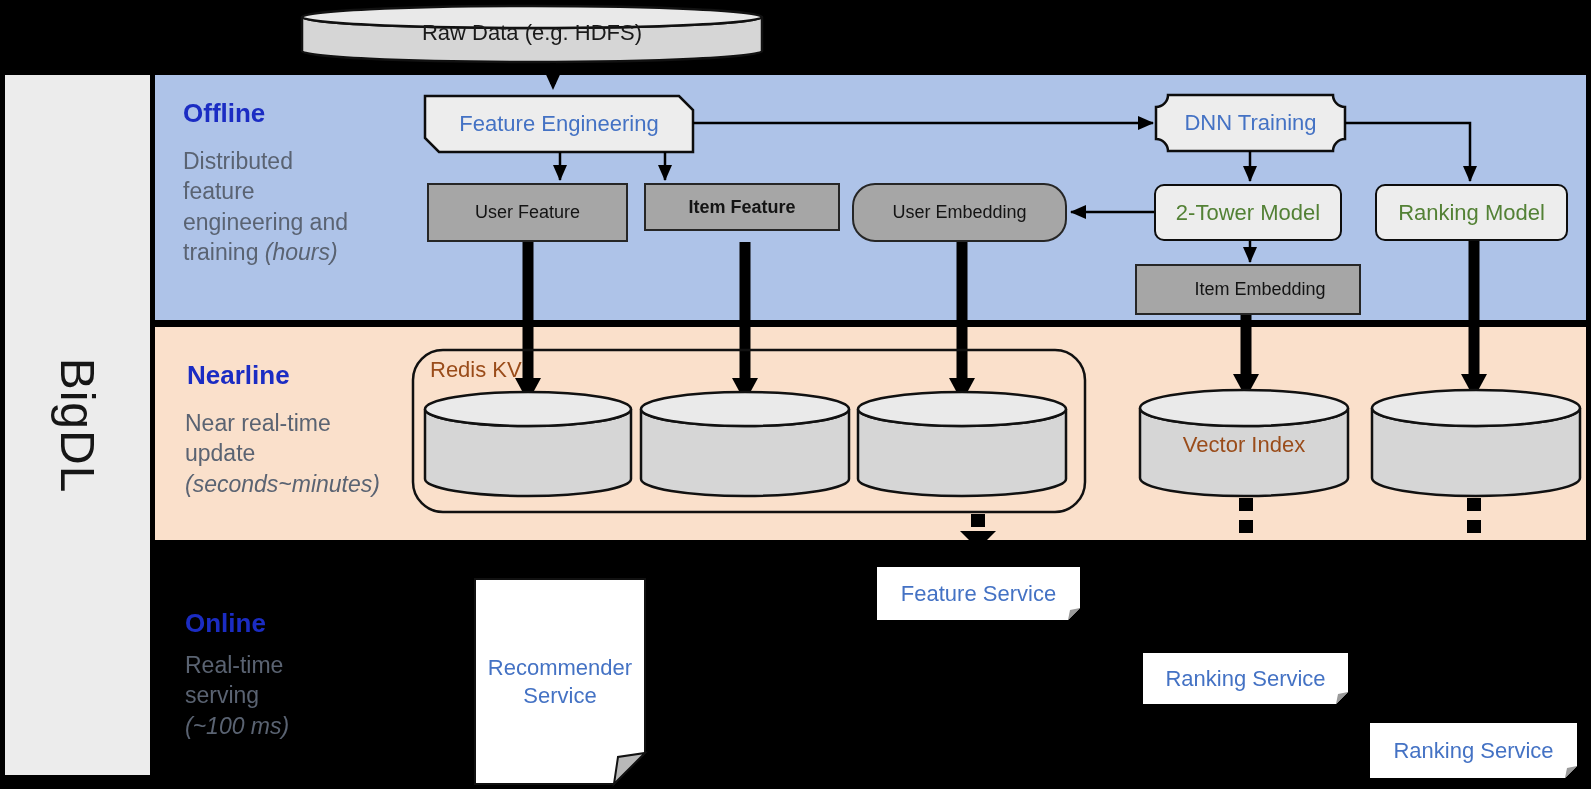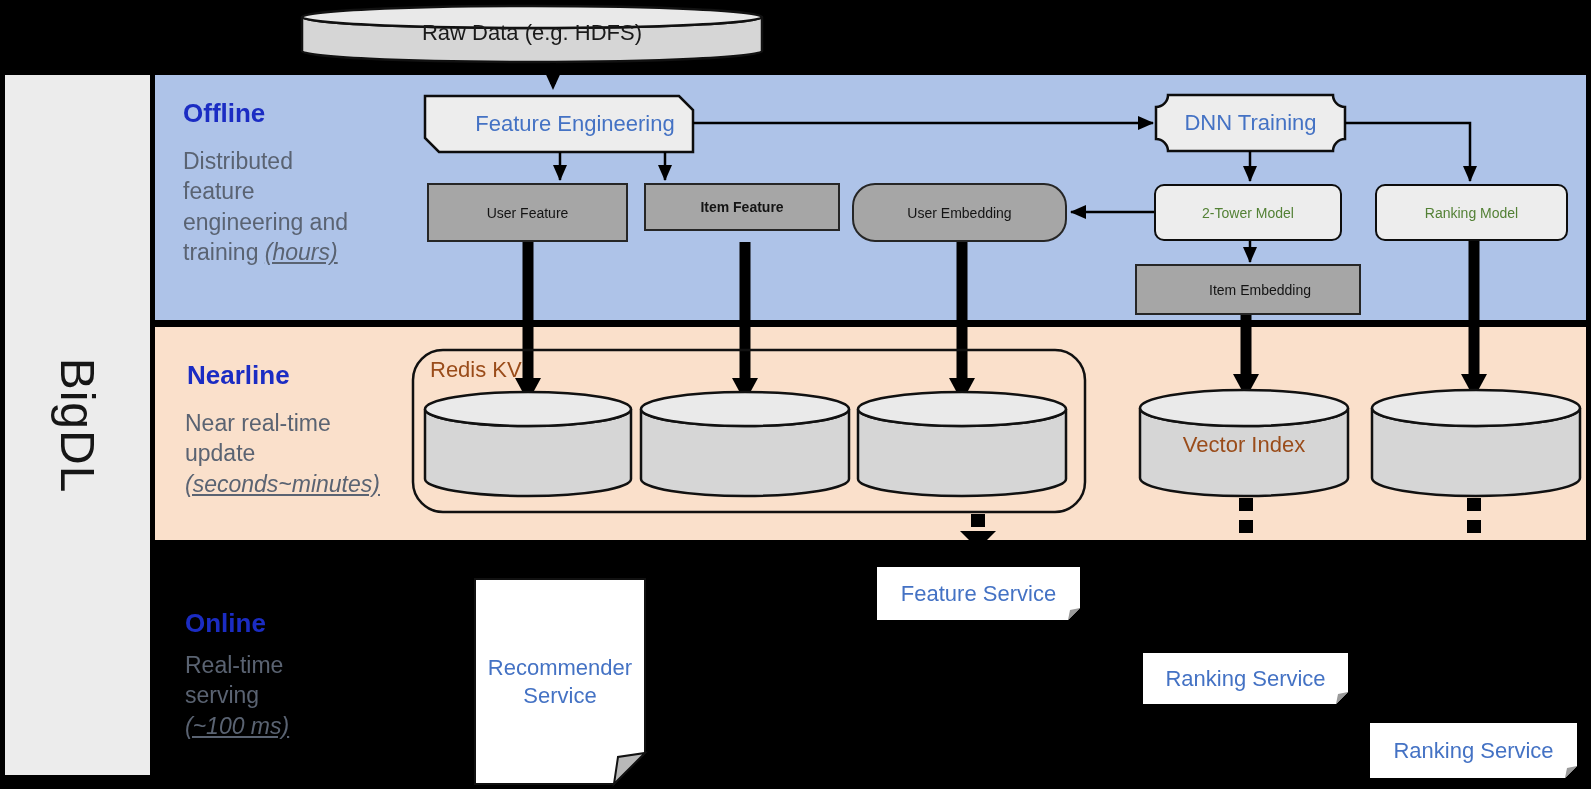--- a/index.html
+++ b/index.html
@@ -9,25 +9,25 @@
   .band{position:absolute;z-index:0;}
   .band-offline{left:155px;top:75px;width:1431px;height:245px;background:#aec3e8;}
   .band-nearline{left:155px;top:327px;width:1431px;height:213px;background:#fae0cb;}
   .sidebar{left:5px;top:75px;width:145px;height:700px;background:#ececec;z-index:1;
            display:flex;align-items:center;justify-content:center;}
   .sidebar .brand{transform:rotate(90deg);font-size:48px;color:#161616;letter-spacing:1px;white-space:nowrap;}
   svg.overlay{position:absolute;left:0;top:0;z-index:2;pointer-events:none;}
   .lbl{position:absolute;z-index:3;display:flex;align-items:center;justify-content:center;text-align:center;}
   .sec-title{font-size:26px;font-weight:600;color:#1b2cc3;z-index:3;position:absolute;}
   .sec-sub{font-size:23px;color:#5a6372;line-height:1.32;z-index:3;position:absolute;}
-  .sec-sub .it{font-style:italic;text-decoration:underline;}
+  .sec-sub .it{font-style:italic;}
   .box{position:absolute;z-index:3;display:flex;align-items:center;justify-content:center;
        text-align:center;box-sizing:border-box;}
-  .gray-box{background:#a6a6a6;border:2px solid #262626;color:#141414;font-size:14px;}
-  .round-box{background:#ededed;border:2.5px solid #0d0d0d;border-radius:10px;color:#538135;font-size:14px;}
+  .gray-box{background:#a6a6a6;border:2px solid #262626;color:#141414;font-size:18px;}
+  .round-box{background:#ededed;border:2.5px solid #0d0d0d;border-radius:10px;color:#538135;font-size:22px;}
   .blue-text{color:#4472c4;font-size:22px;}
   .brown-text{color:#9a4c1a;font-size:22px;}
   .svc-lbl{color:#4472c4;font-size:22px;line-height:1.25;}
 </style>
 </head>
 <body>
 
 <div class="stage">
 
   <div class="band band-offline"></div>
@@ -127,21 +127,21 @@
   </svg>
 
   <div class="lbl" style="left:302px;top:10px;width:460px;height:46px;font-size:22px;color:#1a1a1a;">Raw Data (e.g. HDFS)</div>
 
   <div class="sec-title" style="left:183px;top:98px;">Offline</div>
   <div class="sec-sub" style="left:183px;top:146px;width:185px;">
     <span>Distributed feature engineering and training</span>
     <span class="it">(hours)</span>
   </div>
 
-  <div class="lbl blue-text" style="left:425px;top:96px;width:268px;height:56px;padding-left:16px;">Feature Engineering</div>
+  <div class="lbl blue-text" style="left:425px;top:96px;width:268px;height:56px;">Feature Engineering</div>
   <div class="lbl blue-text" style="left:1156px;top:95px;width:189px;height:56px;">DNN Training</div>
 
   <div class="box gray-box" style="left:427px;top:183px;width:201px;height:59px;">User Feature</div>
   <div class="box gray-box" style="left:644px;top:183px;width:196px;height:48px;font-weight:bold;">Item Feature</div>
   <div class="box gray-box" style="left:852px;top:183px;width:215px;height:59px;border-radius:23px;">User Embedding</div>
 
   <div class="box round-box" style="left:1154px;top:184px;width:188px;height:57px;">2-Tower Model</div>
   <div class="box round-box" style="left:1375px;top:184px;width:193px;height:57px;">Ranking Model</div>
 
   <div class="box gray-box" style="left:1135px;top:264px;width:226px;height:51px;padding-left:24px;">Item Embedding</div>

